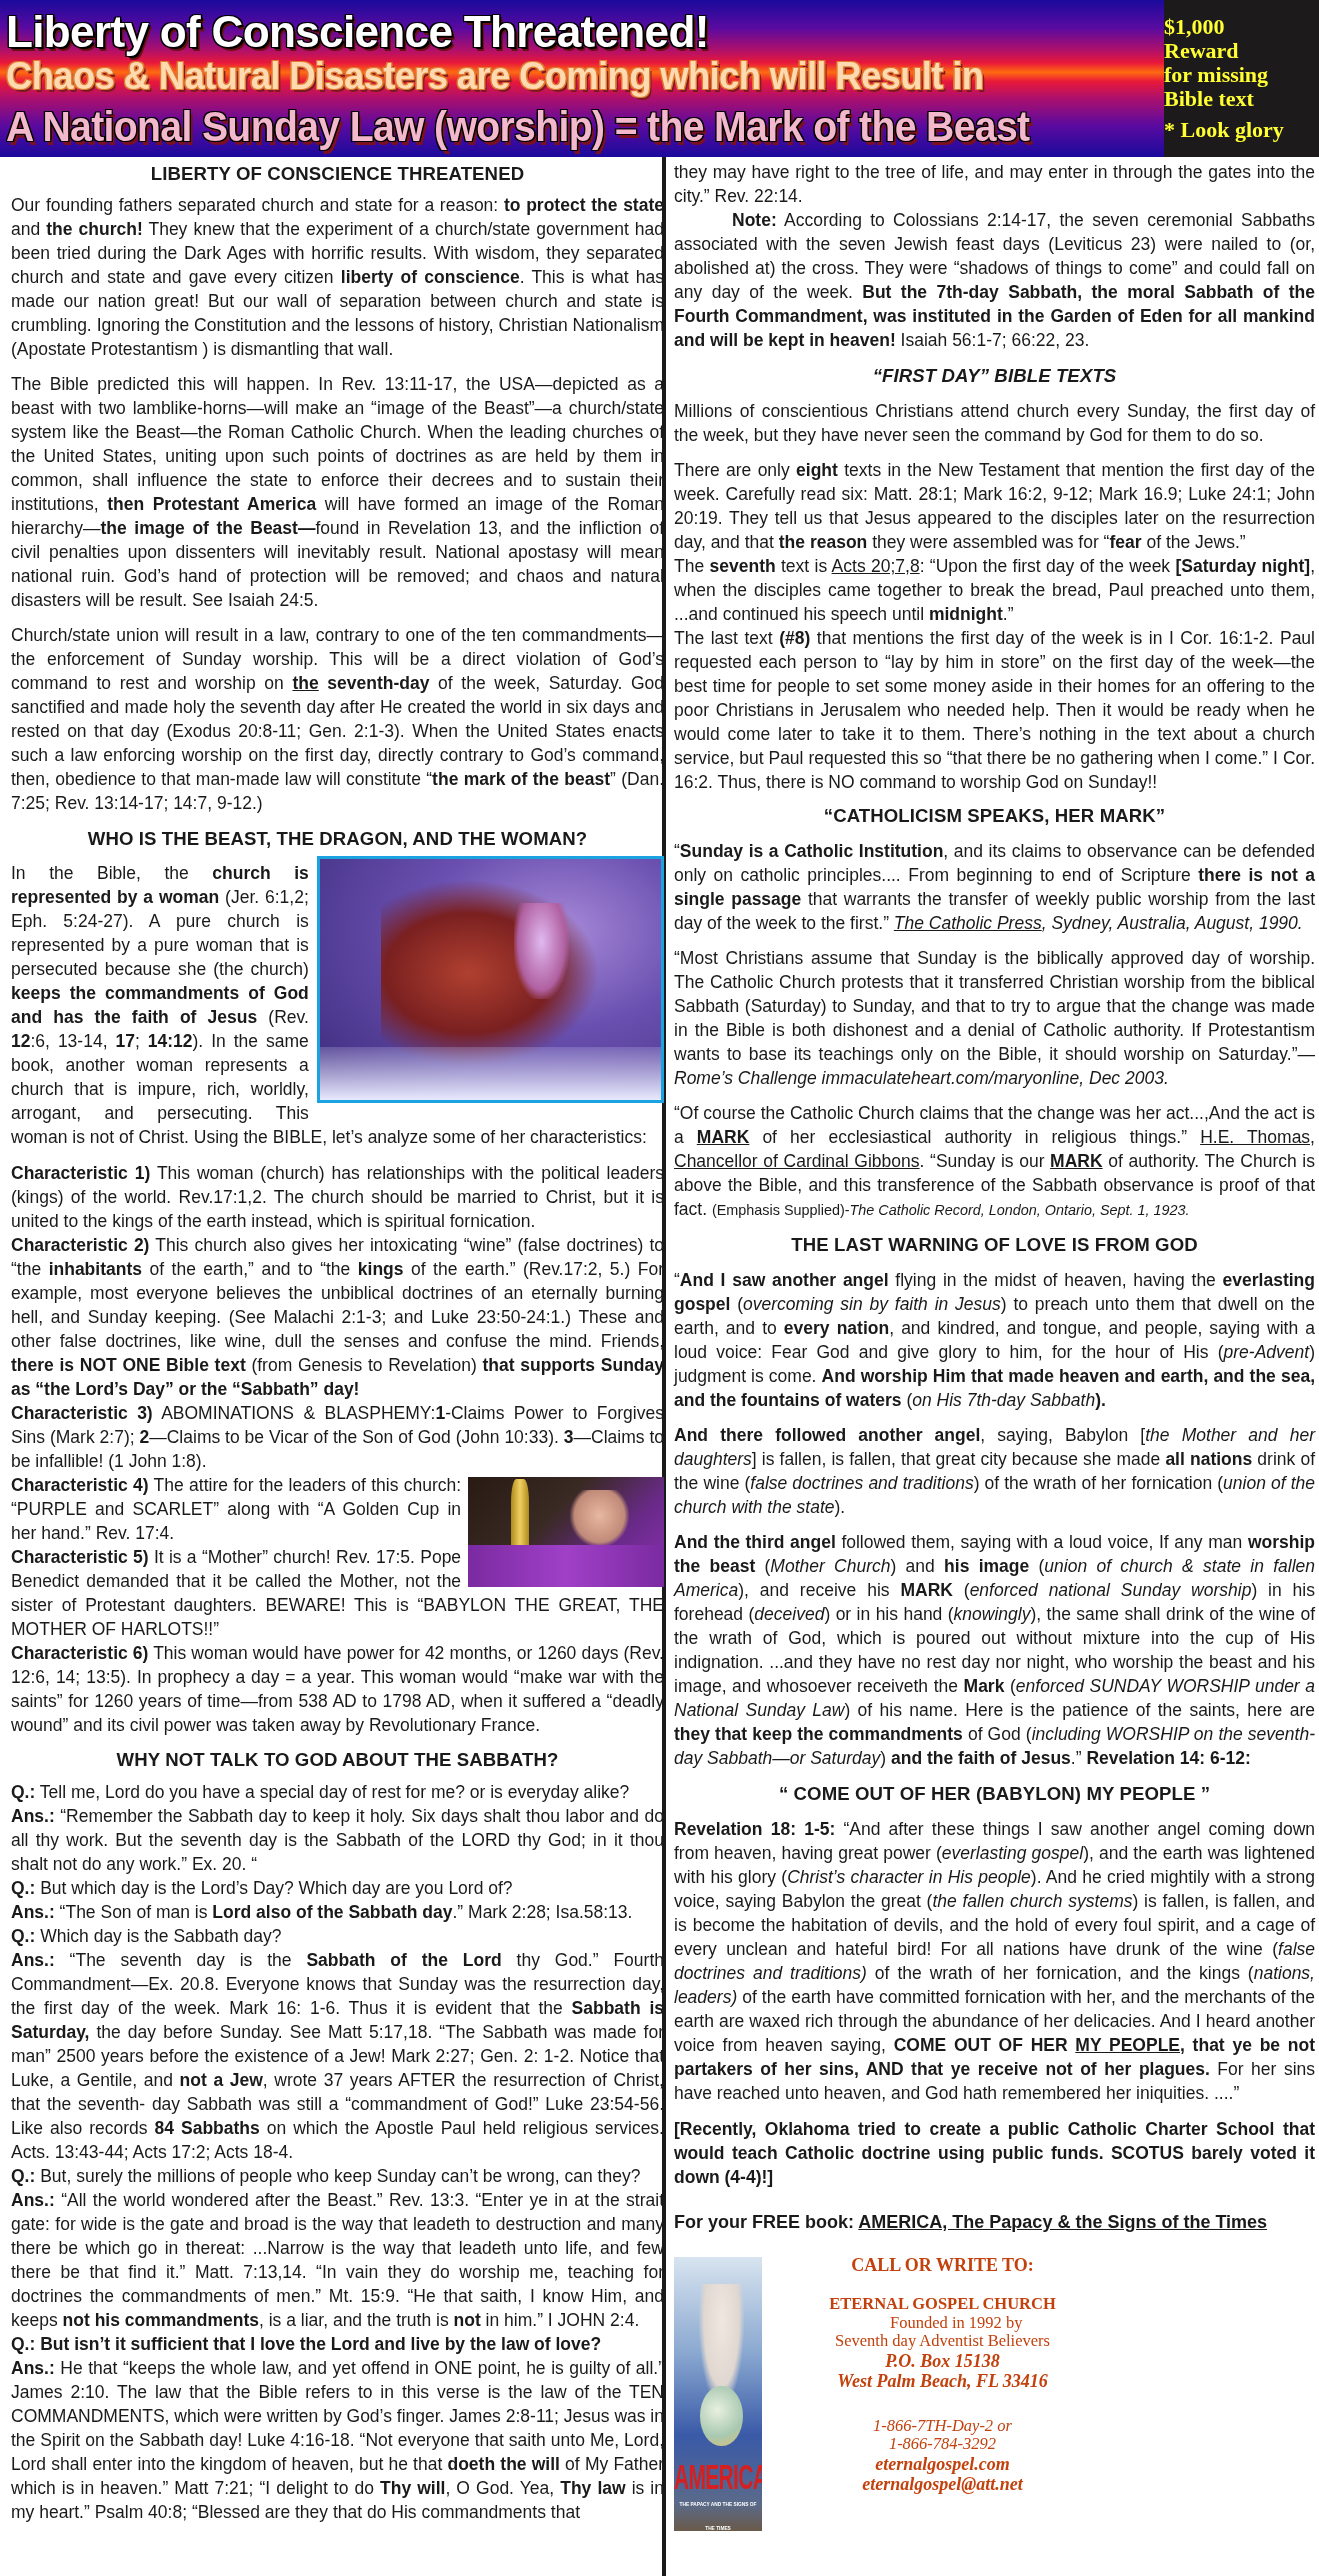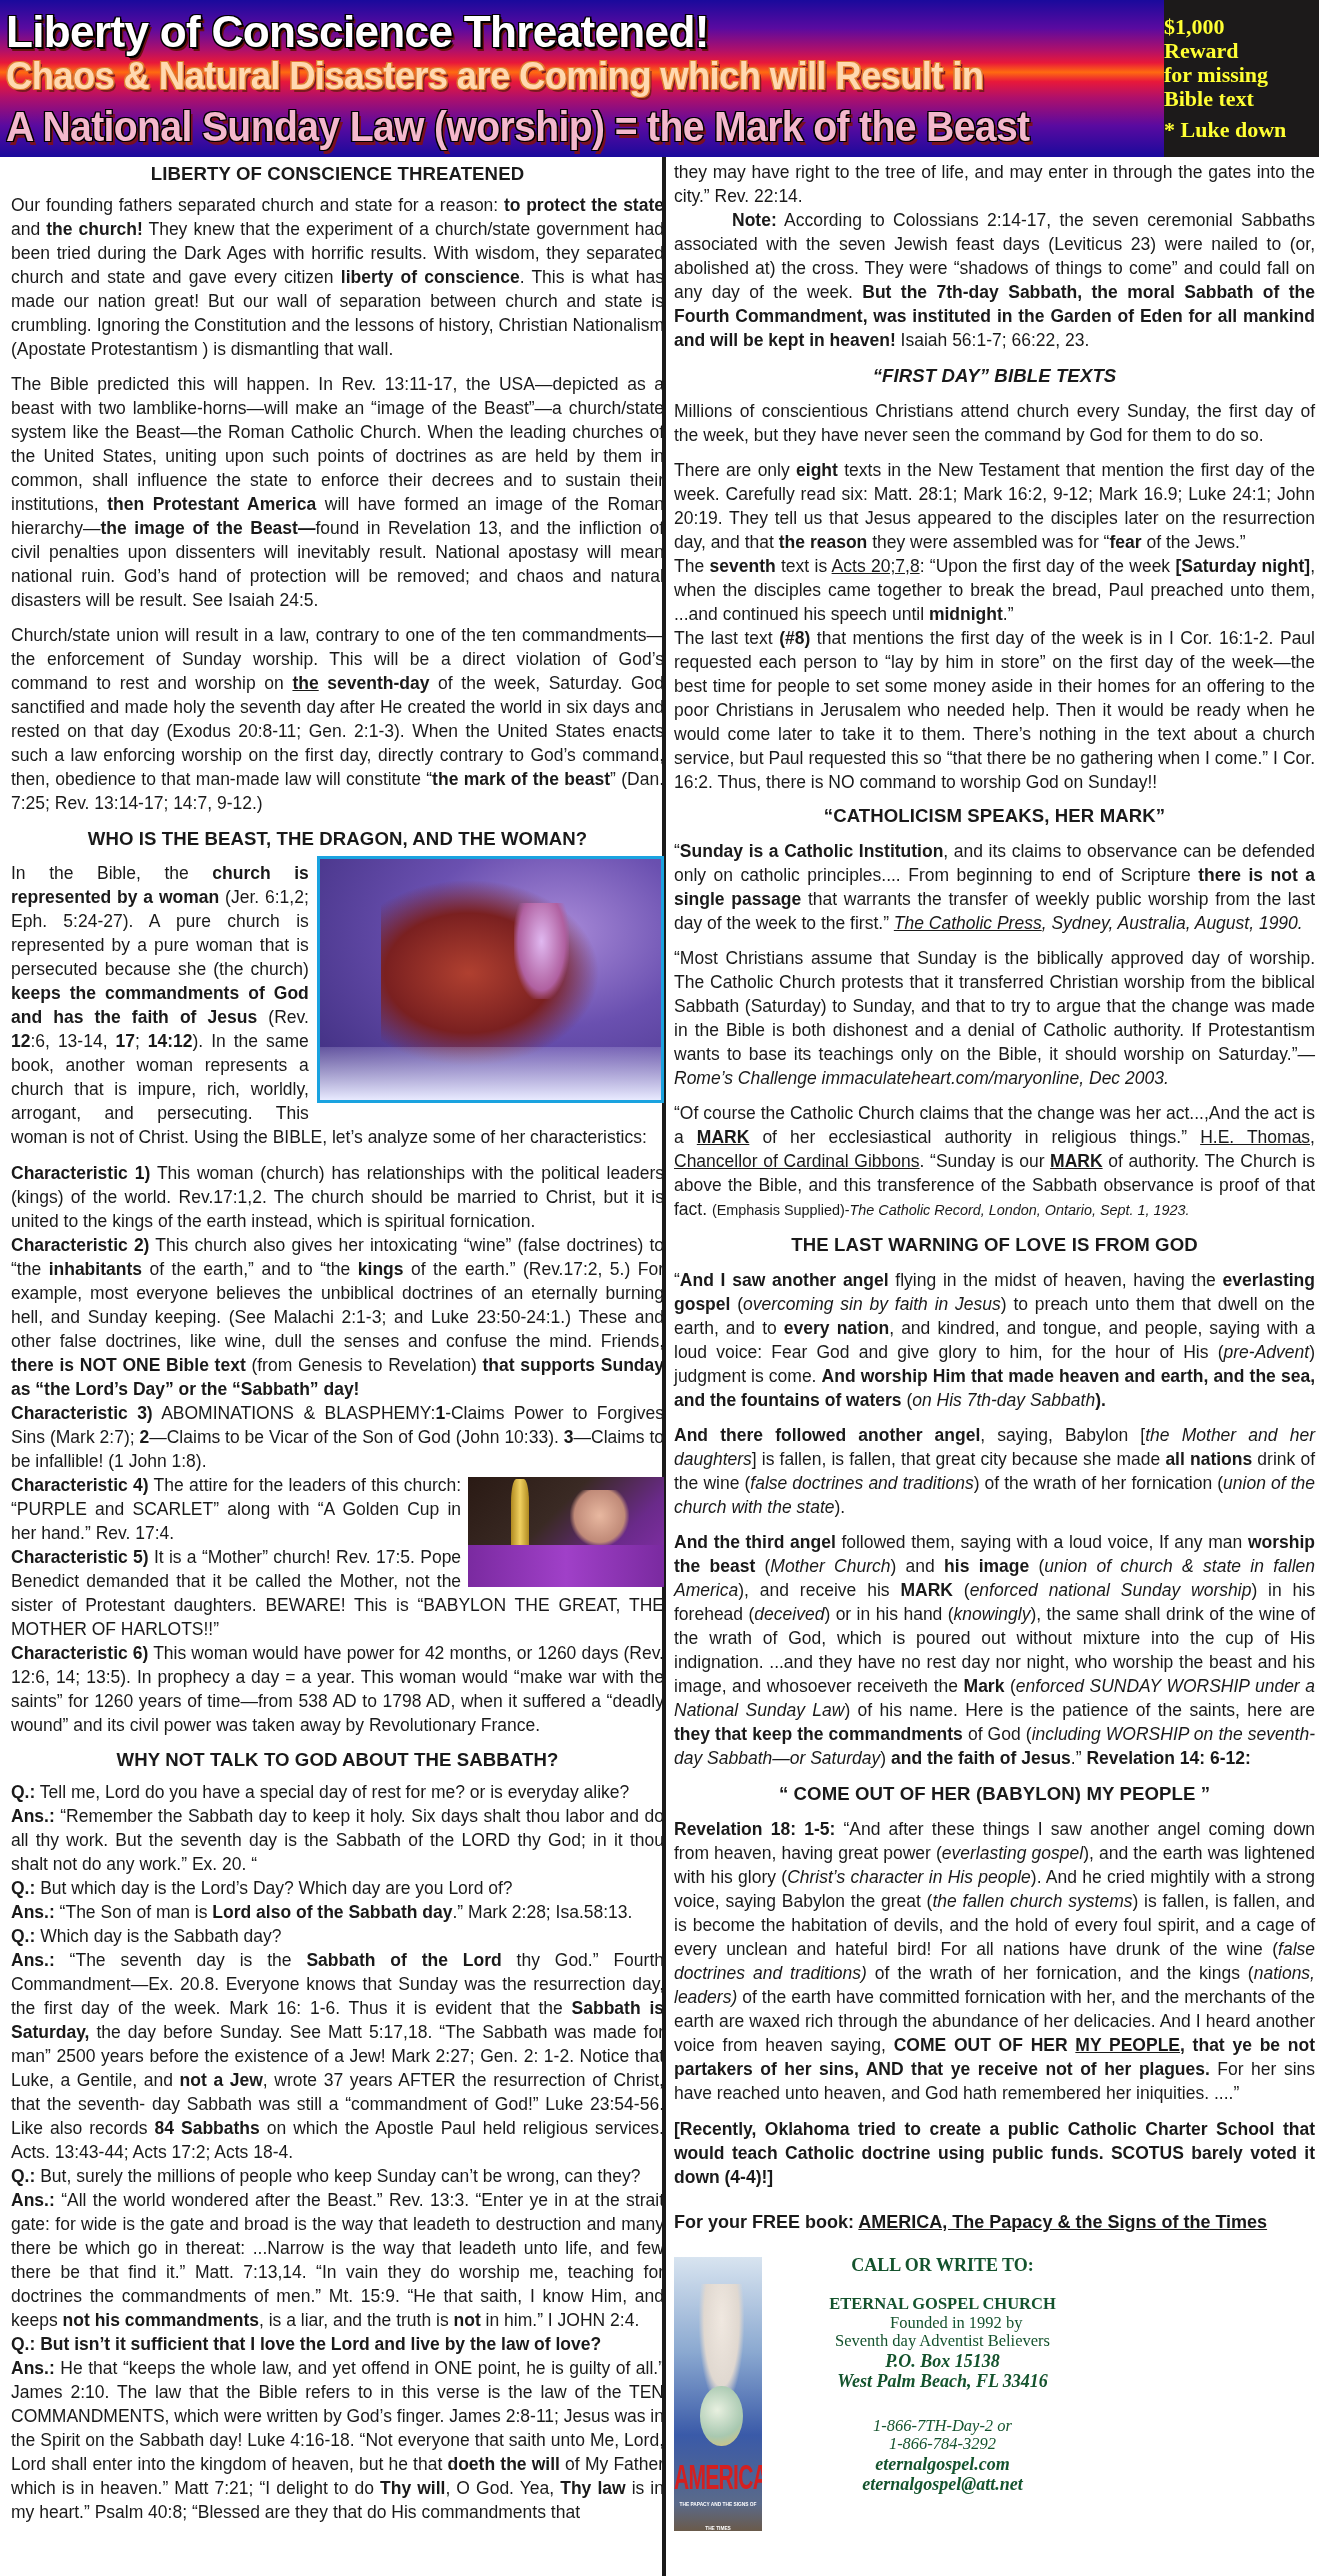--- a/index.html
+++ b/index.html
@@ -72,21 +72,21 @@
   .book-cover .pope { position: absolute; left: 28%; top: 10%; width: 52%; height: 44%;
     background: radial-gradient(ellipse at 50% 30%, #f0e8e0 0%, #e0d8d0 55%, transparent 72%); }
   .book-cover .globe { position: absolute; left: 30%; top: 47%; width: 48%; height: 22%; border-radius: 50%;
     background: radial-gradient(circle at 40% 40%, #e8f0e0, #a8c8b0 60%, #e0c070); }
   .book-cover .title { position: absolute; left: 0; width: 100%; top: 73%; text-align: center;
     font-family: "Liberation Sans", sans-serif; font-weight: bold; color: #d42020; font-size: 21px; letter-spacing: -0.7px; transform: scaleY(1.7); transform-origin: top; }
   .book-cover .sub { position: absolute; left: 2.7px; right: 2.7px; top: 86%; text-align: center; color: #ffffff;
     font-size: 4.8px; font-weight: bold; }
 
   .contact { position: absolute; left: 148px; top: 13.7px; width: 241px; text-align: center;
-    font-family: "Liberation Serif", serif; font-size: 16.5px; line-height: 18.6px; color: #14532d; }
+    font-family: "Liberation Serif", serif; font-size: 16.5px; line-height: 18.6px; color: #c2410c; }
   .contact .c-head { font-weight: bold; font-size: 18px; margin-bottom: 20.6px; }
   .contact .c-org { font-weight: bold; }
   .contact .c-bi { font-weight: bold; font-style: italic; font-size: 18px; line-height: 20px; }
   .contact .c-it { font-style: italic; }
   .contact .c-phones { margin-top: 26px; }
   .contact .c-founded { padding-left: 27.5px; }
 </style>
 </head>
 <body>
 
@@ -94,21 +94,21 @@
   <div class="banner-main">
     <div class="banner-line l1">Liberty of Conscience Threatened!</div>
     <div class="banner-line l2">Chaos &amp; Natural Disasters are Coming which will Result in</div>
     <div class="banner-line l3">A National Sunday Law (worship) = the Mark of the Beast</div>
   </div>
   <div class="reward">
     <span class="rl">$1,000</span>
     <span class="rl">Reward</span>
     <span class="rl">for missing</span>
     <span class="rl">Bible text</span>
-    <span class="rl look">* Luke down</span>
+    <span class="rl look">* Look glory</span>
   </div>
 </div>
 
 <div class="divider"></div>
 
 <div class="col left">
   <h2 class="h" style="margin-top:4.1px">LIBERTY OF CONSCIENCE THREATENED</h2>
   <p class="gap" style="margin-top:6.9px"><span>Our founding fathers separated church and state for a reason: </span><span class="b">to protect the state</span><span> and </span><span class="b">the church!</span><span> They knew that the experiment of a church/state government had been tried during the Dark Ages with horrific results.  With wisdom, they separated church and state and gave every citizen </span><span class="b">liberty of conscience</span><span>. This is what has made our nation great!  But our wall of separation between church and state is crumbling.  Ignoring the Constitution and the lessons of history, Christian Nationalism (Apostate Protestantism ) is dismantling that wall.</span></p>
   <p class="gap"><span>The Bible predicted this will happen.  In Rev. 13:11-17, the USA—depicted as a beast with two lamblike-horns—will make an “image of the Beast”—a church/state system like the Beast—the Roman Catholic Church.  When the leading churches of the United States, uniting upon such points of doctrines as are held by them in common, shall influence the state to enforce their decrees and to sustain their institutions, </span><span class="b">then Protestant America</span><span> will have formed an image of the Roman hierarchy—</span><span class="b">the image of the Beast—</span><span>found in Revelation  13, and the infliction of civil penalties upon dissenters will inevitably result.  National apostasy will mean national ruin.  God’s hand of protection will be removed; and chaos and natural disasters will be result.  See Isaiah 24:5.</span></p>
   <p class="gap"><span>Church/state union will result in a law, contrary to one of the ten commandments—the enforcement of Sunday worship.  This will be a direct violation of God’s command to rest and worship on </span><span class="b u">the</span><span class="b"> seventh-day</span><span> of the week, Saturday. God sanctified and made holy the seventh day after He created the world in six days and rested on that day (Exodus 20:8-11; Gen. 2:1-3). When the United States enacts such a law enforcing worship on the first day, directly contrary to God’s command, then, obedience to that man-made law will constitute “</span><span class="b">the mark of the beast</span><span>” (Dan. 7:25; Rev. 13:14-17; 14:7, 9-12.)</span></p>

